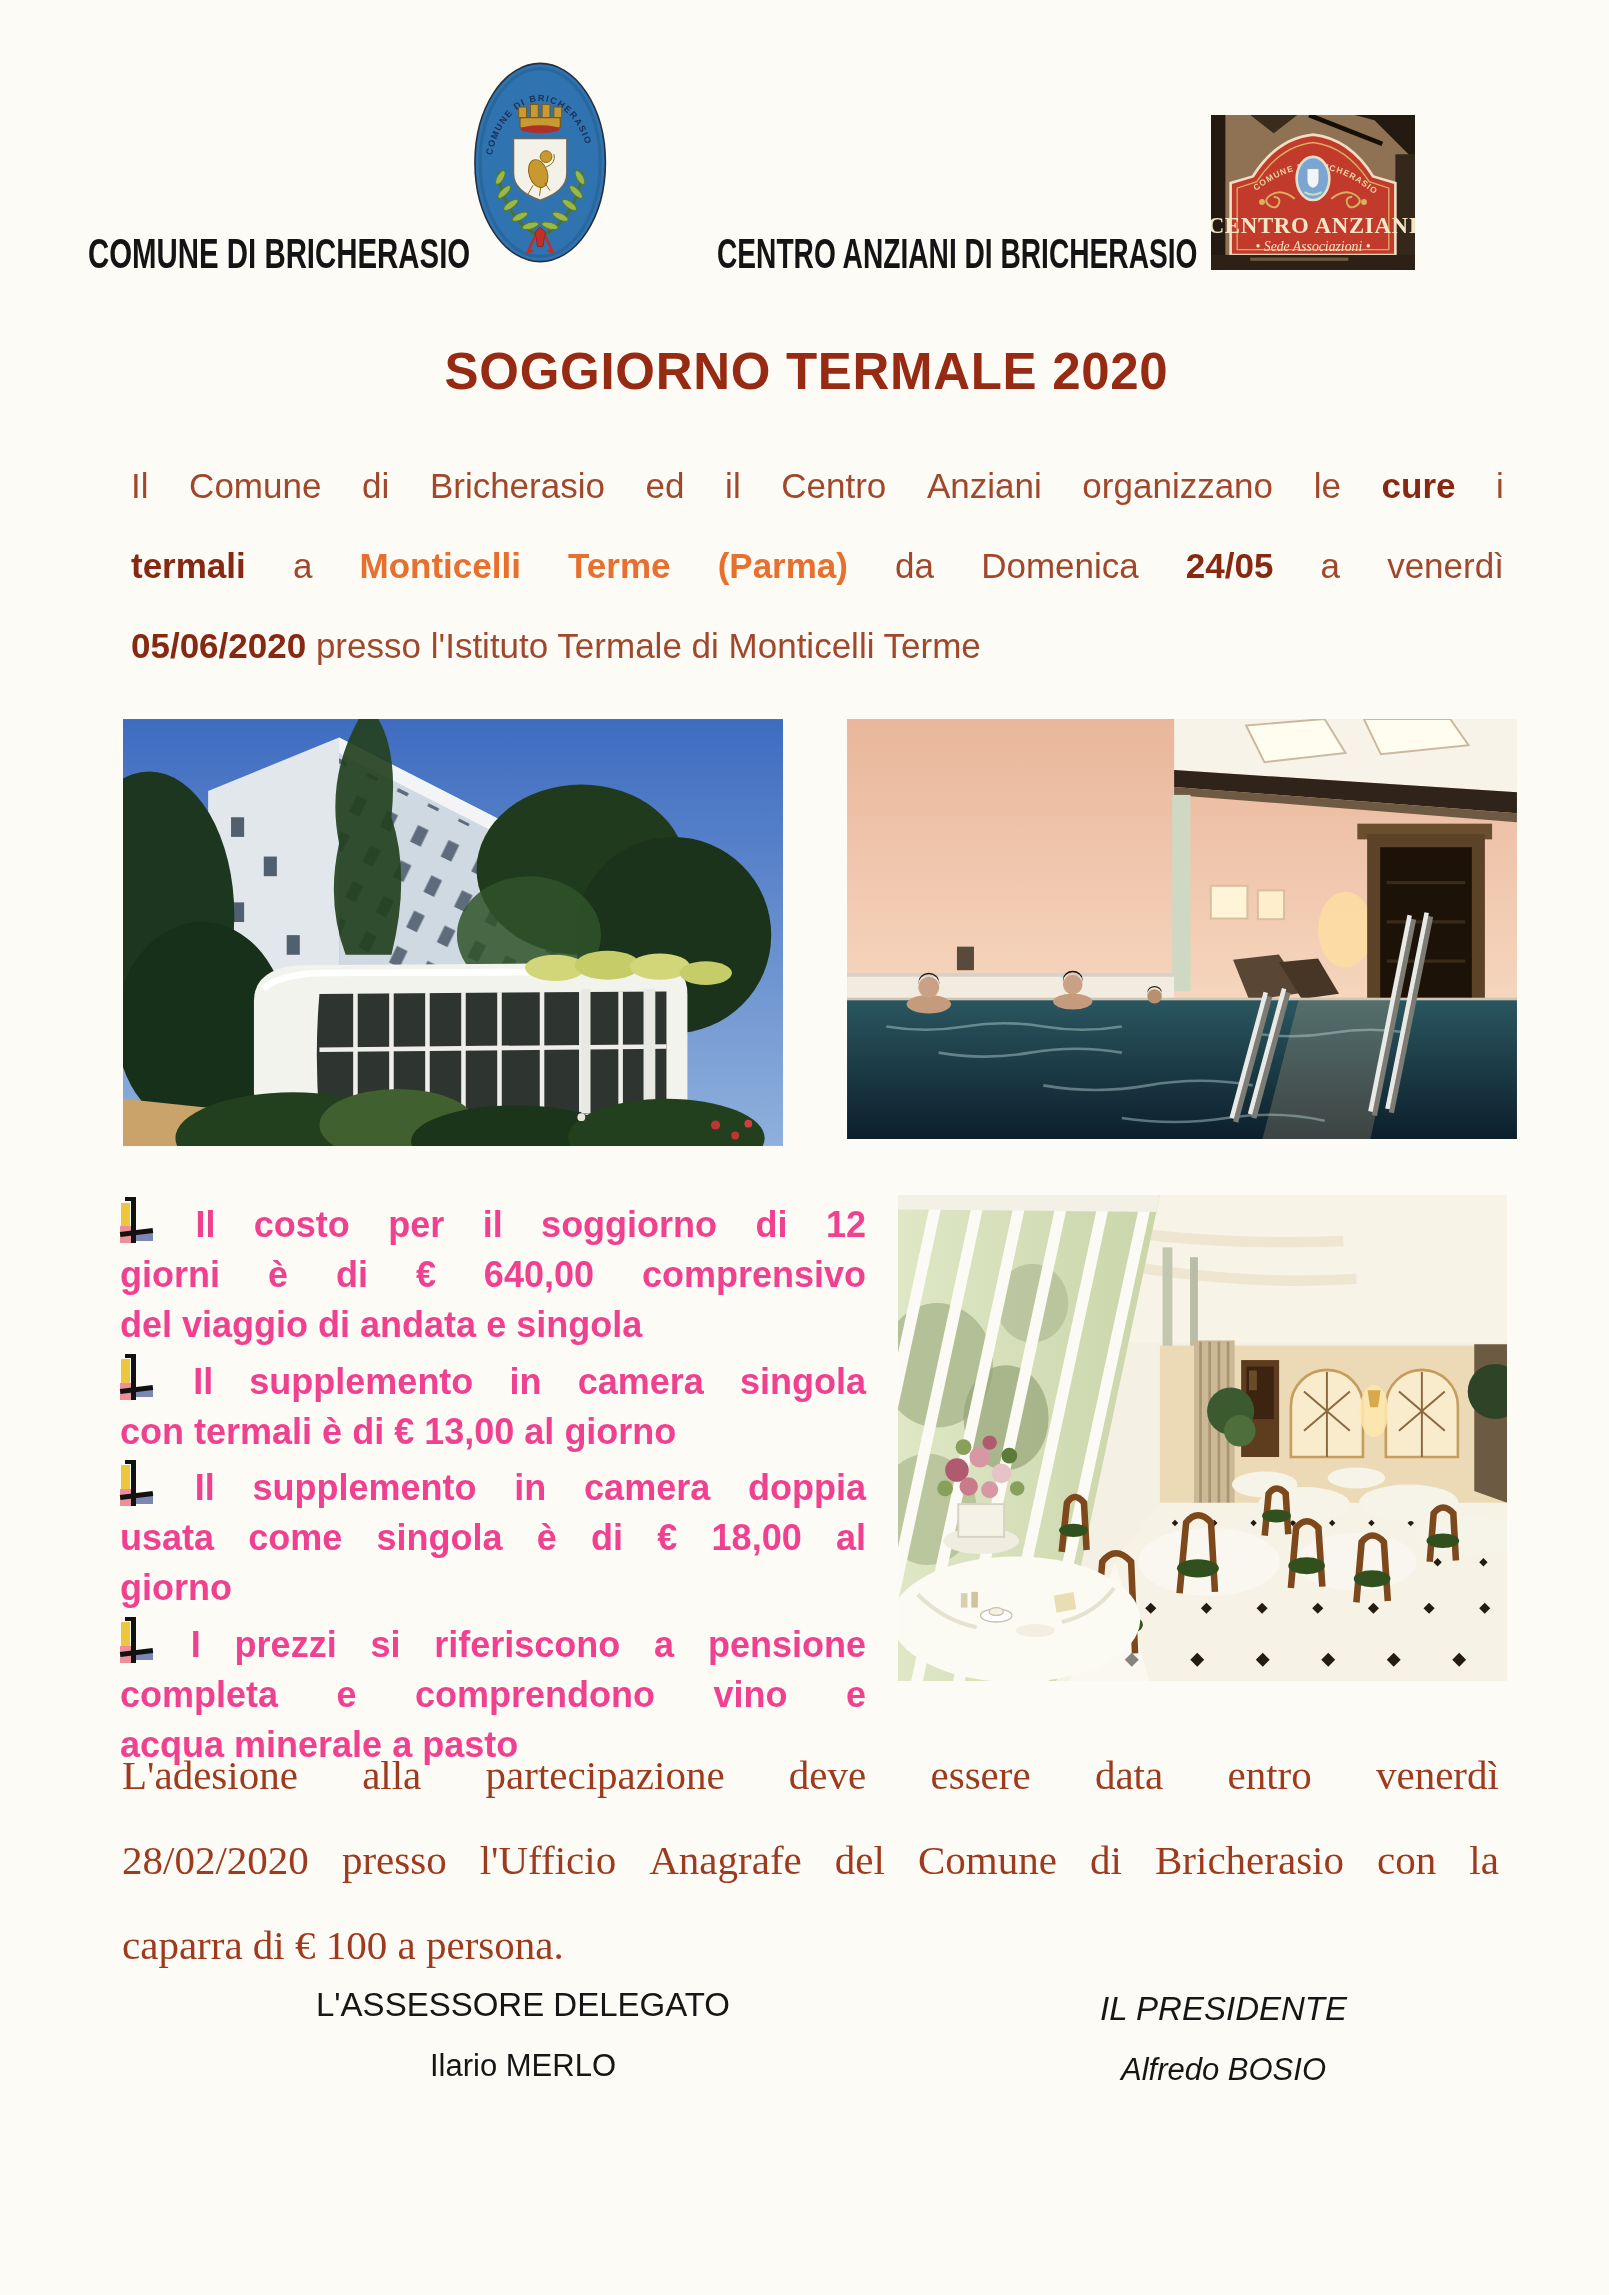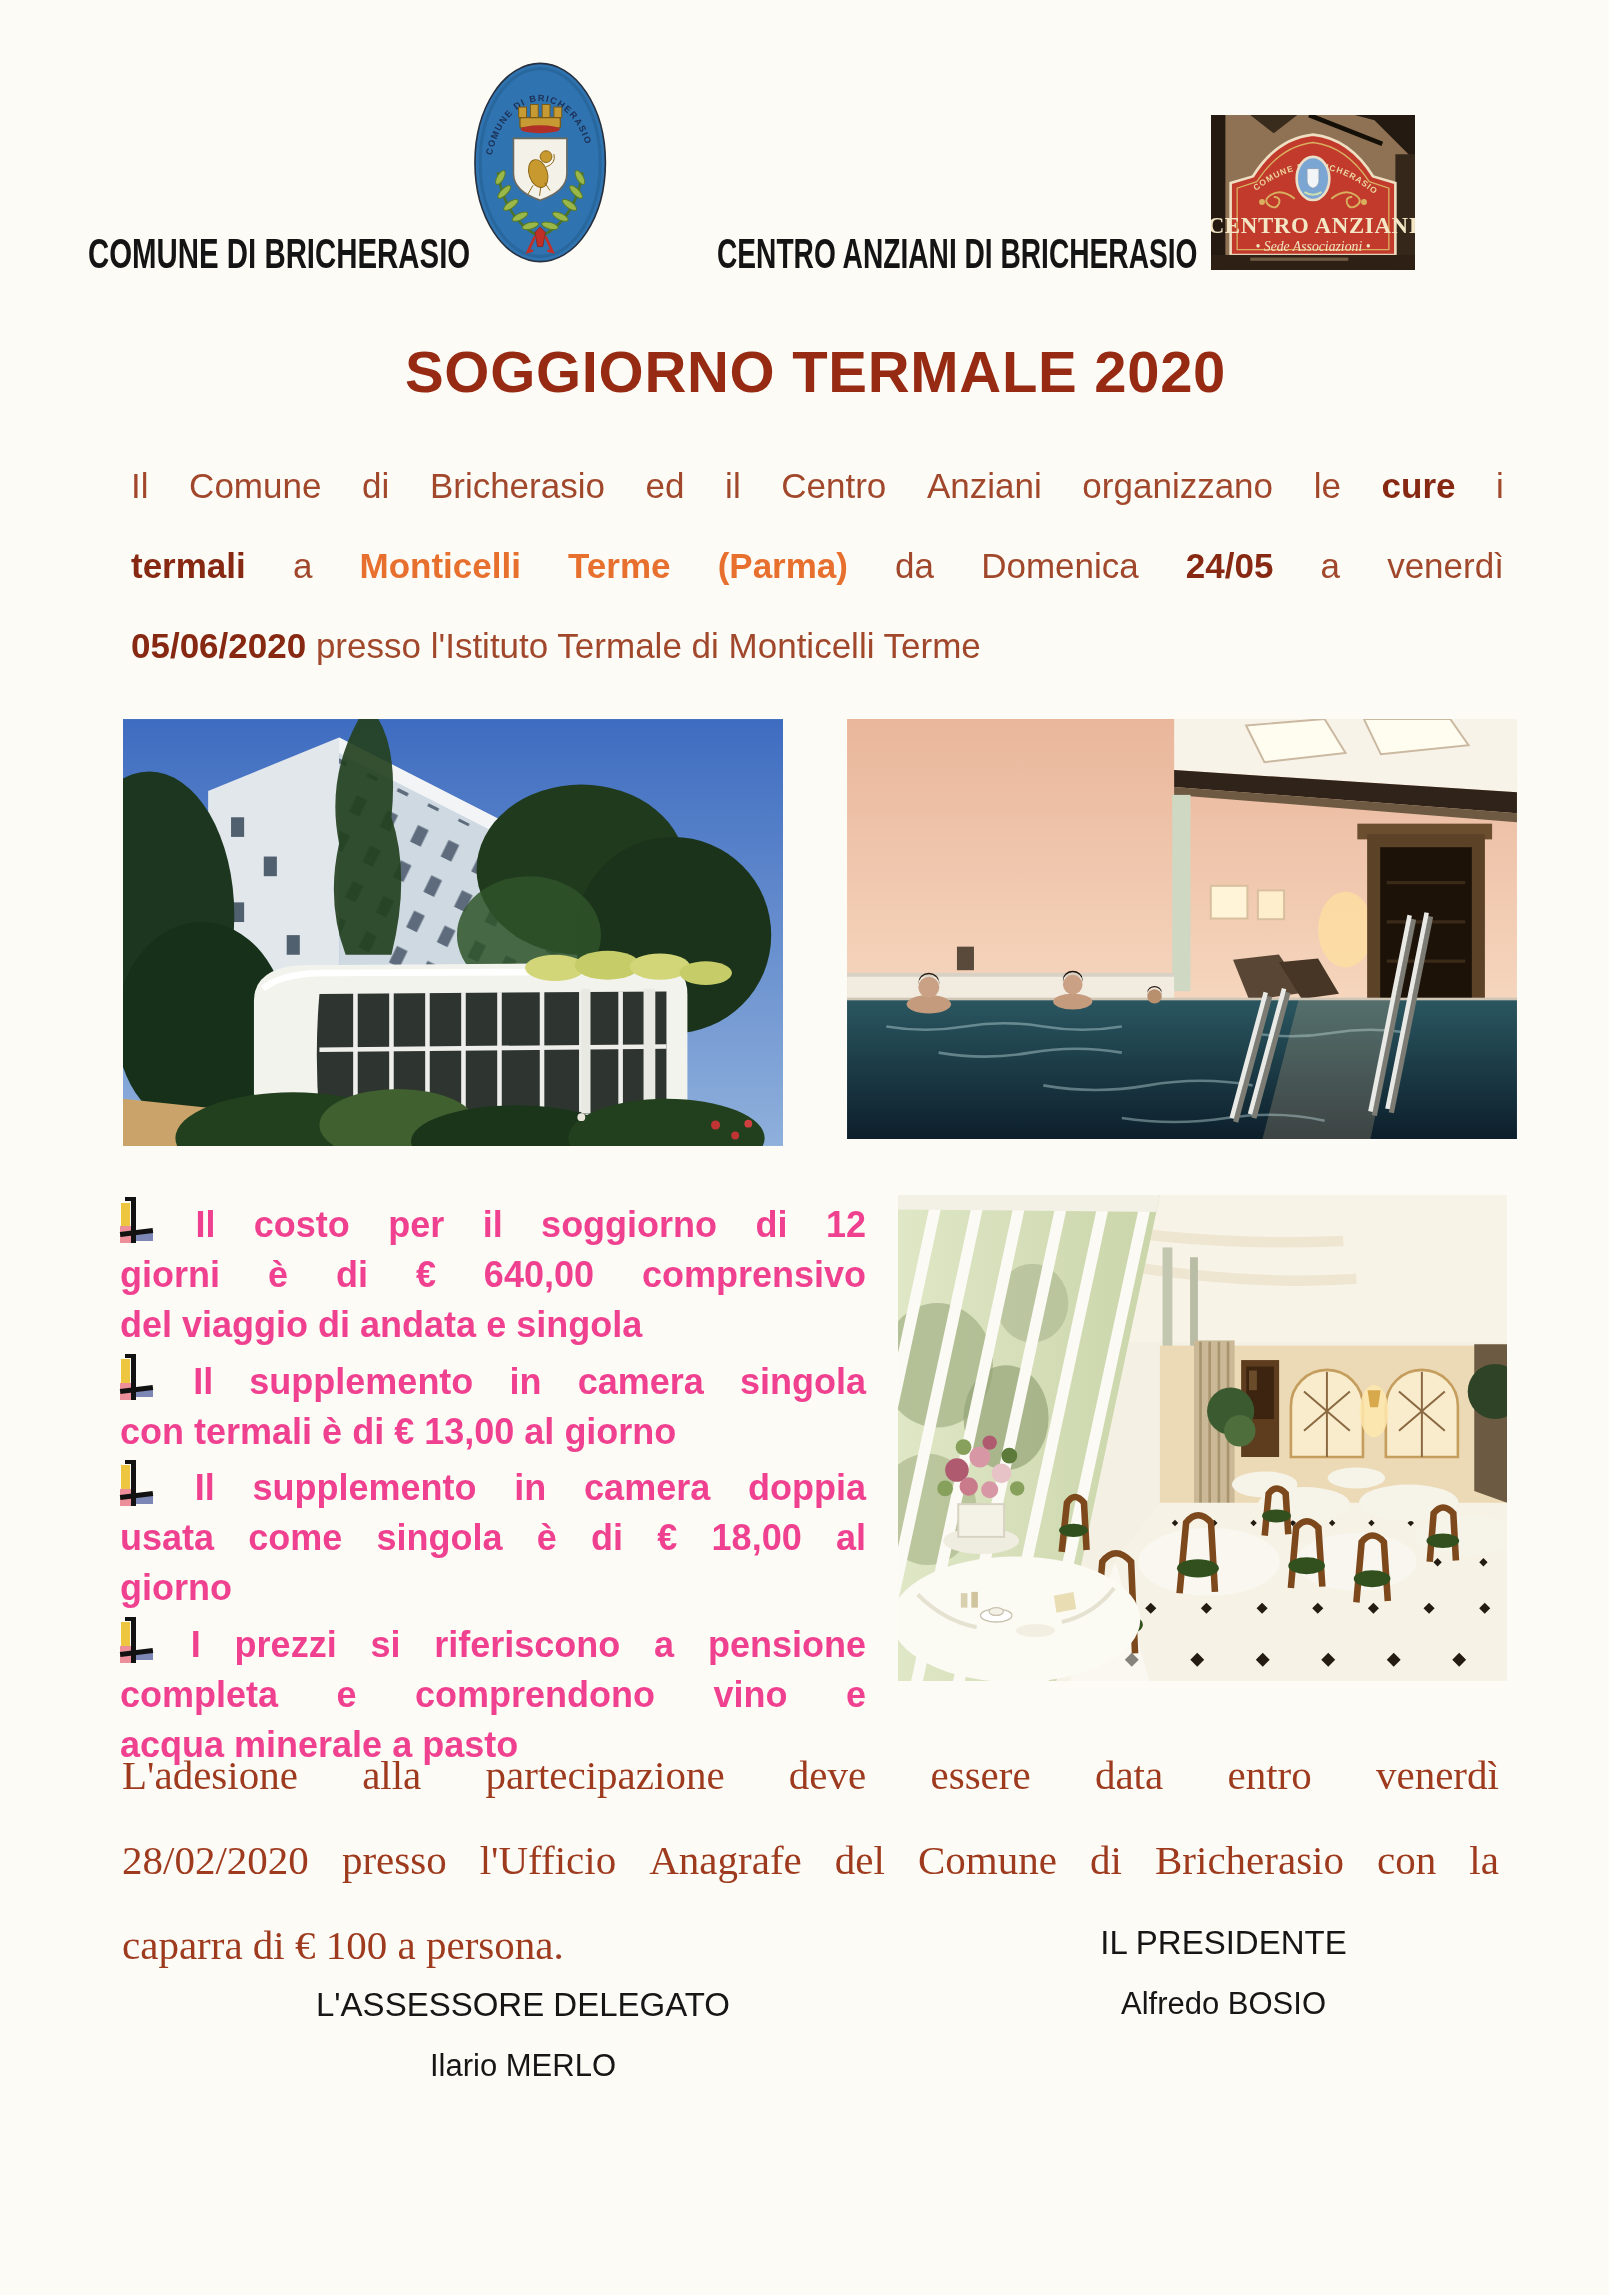--- a/index.html
+++ b/index.html
@@ -15,22 +15,22 @@
     font-weight:bold; font-size:42px; color:#141414; white-space:nowrap;
     letter-spacing:0;
   }
   .org-label .squeeze{display:inline-block; transform-origin:left center;}
   .comune-label{left:88px; top:230px;}
   .comune-label .squeeze{transform:scaleX(0.70);}
   .centro-label{left:717px; top:230px;}
   .centro-label .squeeze{transform:scaleX(0.67);}
   
   .main-title{
-    left:27px; top:340px; width:1577px; text-align:center;
-    font-weight:bold; font-size:58px; line-height:63px; letter-spacing:0.7px;
+    left:18px; top:340px; width:1577px; text-align:center;
+    font-weight:bold; font-size:51px; line-height:63px; letter-spacing:0.7px;
     color:var(--c-title,#962a12); white-space:nowrap;
   }
   
   .tline{white-space:nowrap;}
   .tline.just{display:flex; justify-content:space-between; align-items:flex-end; white-space:normal;}
   .tline span{white-space:nowrap;}
   
   .intro{left:131px; top:467px; width:1373px;
     font-size:35px; line-height:37px; color:var(--c-intro-regular,#a1472b);}
   .intro .tline{margin-bottom:43px;}
@@ -51,21 +51,21 @@
   .bullet-marker span{position:absolute; display:block;}
   .bm-y{left:1.3px; top:5.2px; width:9.2px; height:27.5px; background:#edc53e;}
   .bm-p{left:0;   top:29px; width:13px; height:17px; background:#ec8f9a;}
   .bm-b{left:15.7px; top:33px; width:17px; height:10.5px; background:#7d87b6;}
   .bm-v{left:11px; top:0;   width:5.2px;  height:46px; background:#121212;}
   .bm-c{left:0;   top:33px; width:33px; height:4.6px;  background:#121212; transform:rotate(-7deg);}
   .bm-t{left:5.2px; top:0;    width:6.5px; height:3.9px;  background:#121212;}
   
   .sig-block{text-align:center; color:#161616;}
   .sig-left{left:294px; top:1988px; width:458px;}
-  .sig-right{left:1027px; top:1926px; width:393px;}
+  .sig-right{left:1027px; top:1992px; width:393px;font-style:italic;}
   .sig-role{font-size:33px; line-height:33px;}
   .sig-name{font-size:31px; line-height:31px; margin-top:29px;}
   
   .photo{display:block;}
 </style>
 </head>
 <body>
 
 <div class="page">
 

